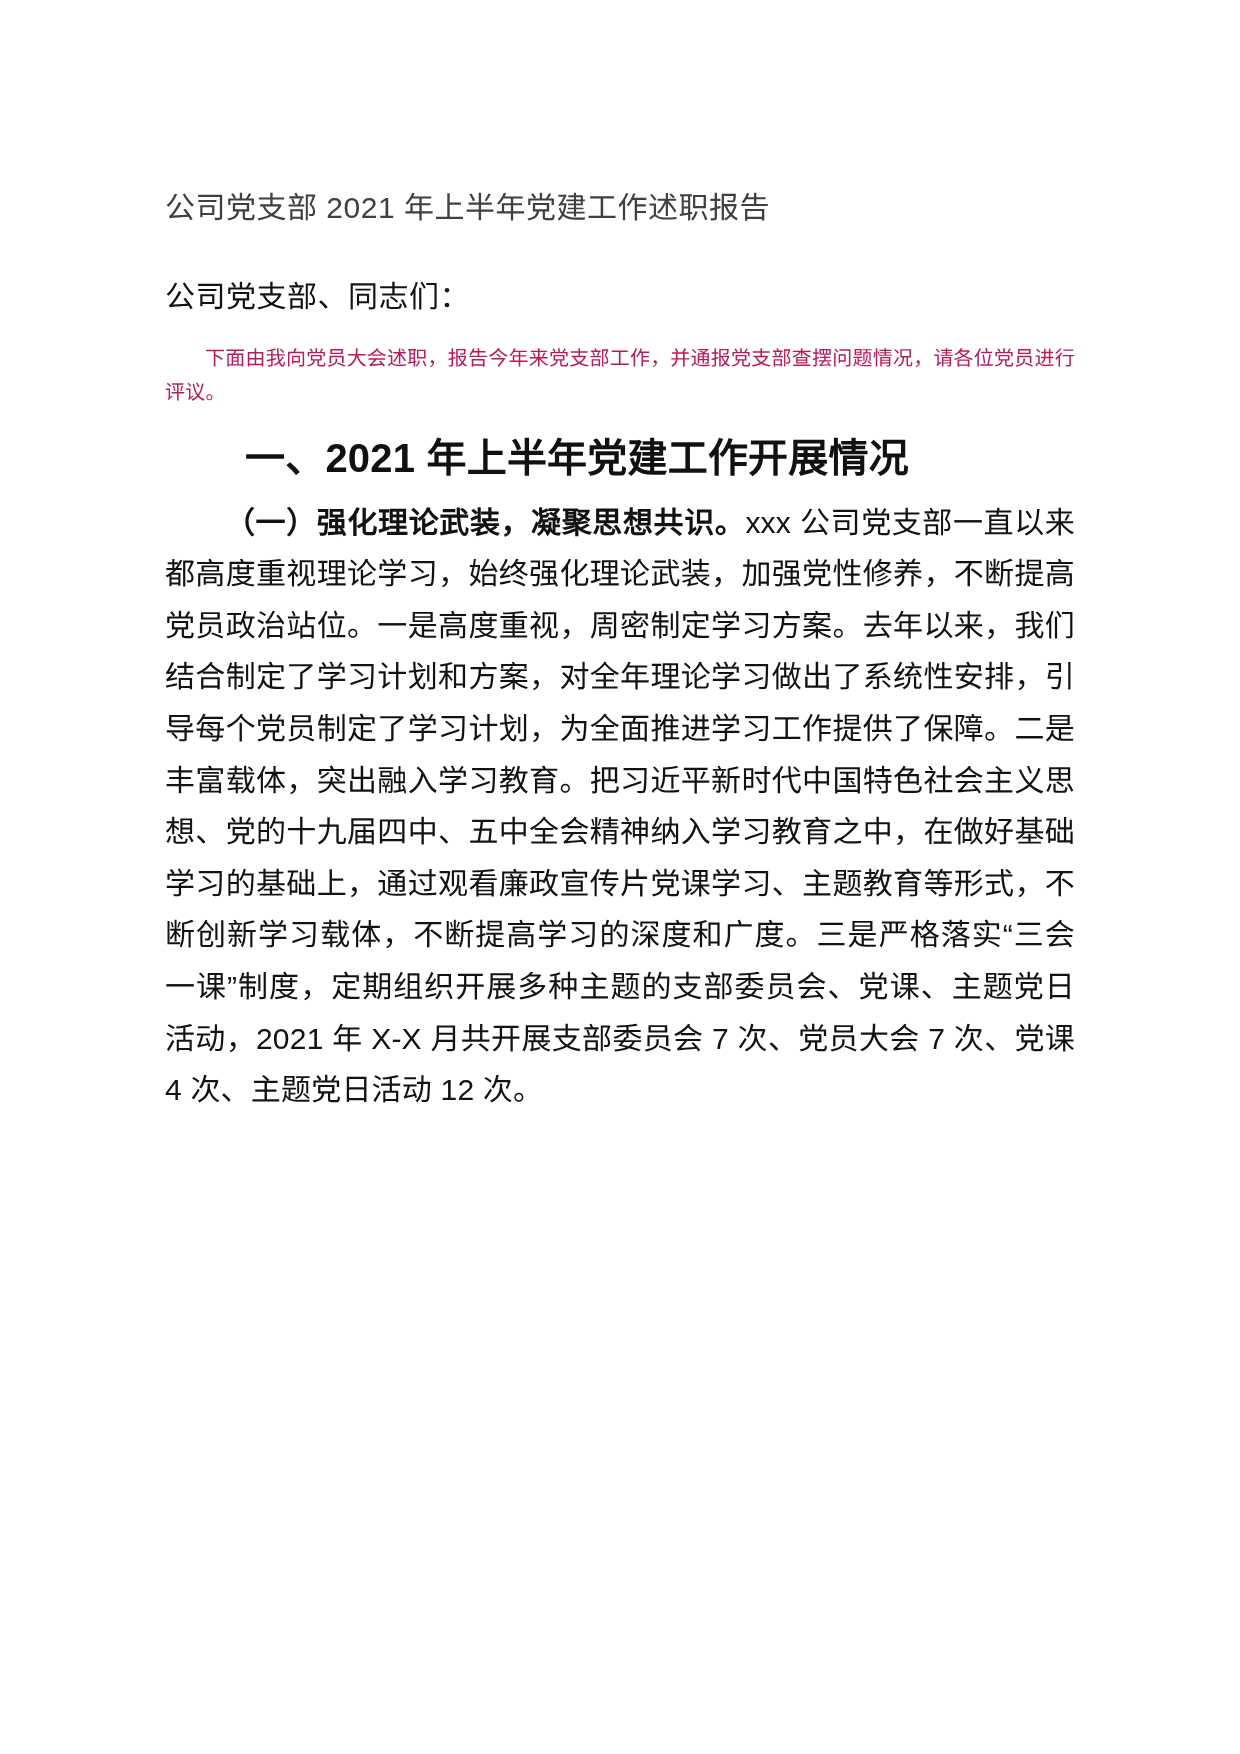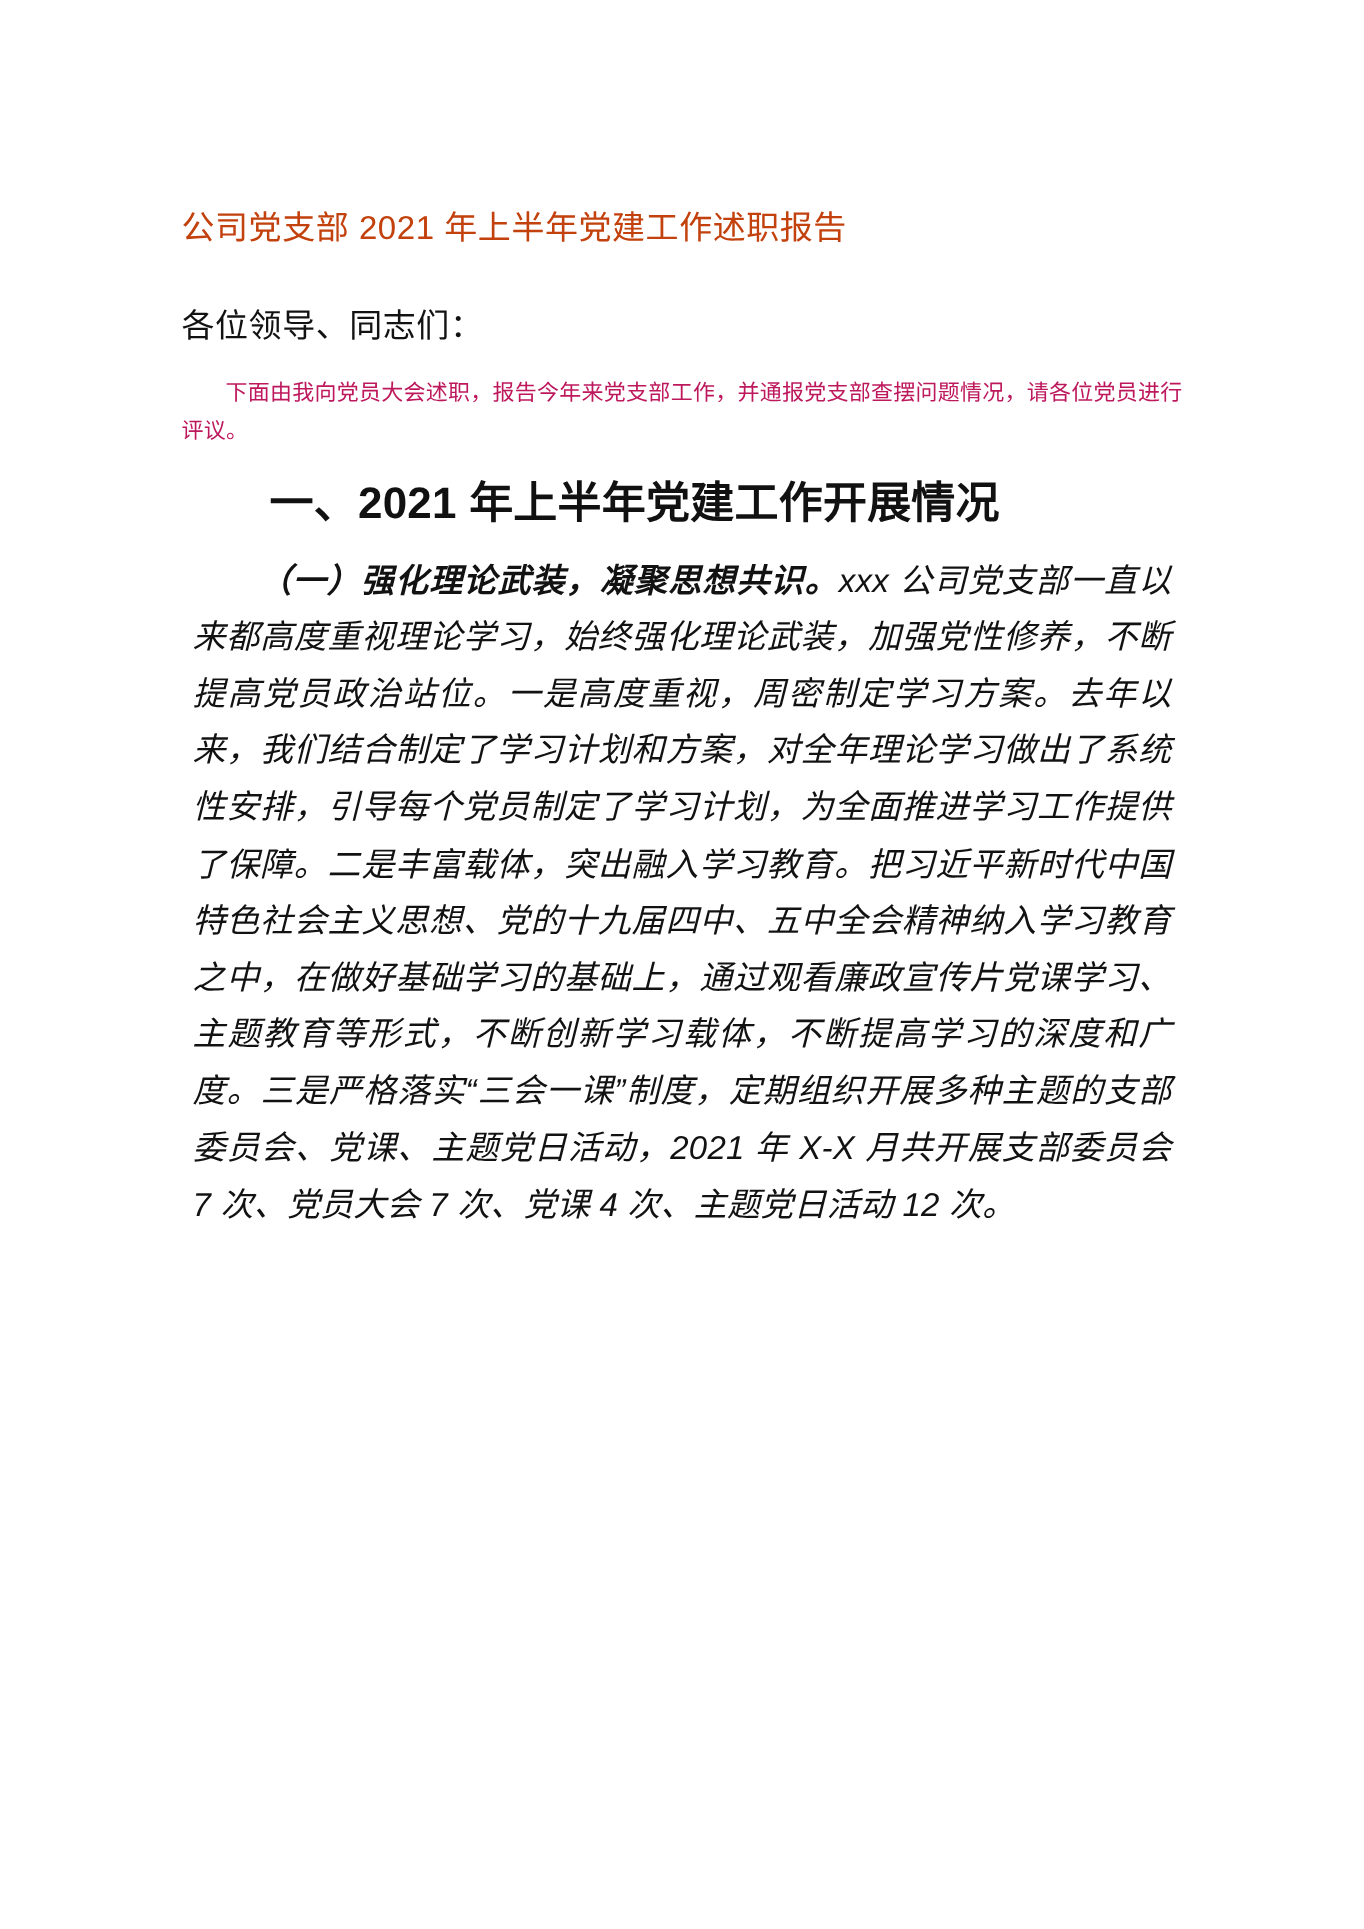--- a/index.html
+++ b/index.html
@@ -21,21 +21,21 @@
     height: 1754px;
     box-sizing: border-box;
     padding: 185px 165px 60px 165px;
   }
   .doc-title {
     font-size: 30px;
     line-height: 1.5;
     font-weight: 400;
     letter-spacing: 0.5px;
     margin: 0 0 44px 0;
-    color: #c2410c;
+    color: #404040;
   }
   .salutation {
     font-size: 30px;
     line-height: 1.5;
     margin: 0 0 22px 0;
     letter-spacing: 0.5px;
     color: #121212;
   }
   p.body-para {
     font-size: 20px;
@@ -52,40 +52,39 @@
     line-height: 1.72;
     font-weight: bold;
     margin: 14px 0 4px 0;
     text-indent: 2em;
     letter-spacing: 0.2px;
     color: #111111;
   }
   p.sub-para {
     font-size: 30px;
     line-height: 1.72;
-    margin: 10px;
+    margin: 0;
     text-align: justify;
     text-justify: inter-ideograph;
     text-indent: 2em;
     letter-spacing: 0.2px;
     color: #121212;
-    font-style: italic;
   }
   .sub-lead {
     font-weight: bold;
   }
 </style>
 </head>
 <body>
 
 <div class="page">
 
   <h1 class="doc-title">公司党支部 2021 年上半年党建工作述职报告</h1>
 
-  <p class="salutation">各位领导、同志们：</p>
+  <p class="salutation">公司党支部、同志们：</p>
 
   <p class="body-para">下面由我向党员大会述职，报告今年来党支部工作，并通报党支部查摆问题情况，请各位党员进行评议。</p>
 
   <h2 class="heading-1">一、2021 年上半年党建工作开展情况</h2>
 
   <p class="sub-para"><span class="sub-lead">（一）强化理论武装，凝聚思想共识。</span><span>xxx 公司党支部一直以来都高度重视理论学习，始终强化理论武装，加强党性修养，不断提高党员政治站位。一是高度重视，周密制定学习方案。去年以来，我们结合制定了学习计划和方案，对全年理论学习做出了系统性安排，引导每个党员制定了学习计划，为全面推进学习工作提供了保障。二是丰富载体，突出融入学习教育。把习近平新时代中国特色社会主义思想、党的十九届四中、五中全会精神纳入学习教育之中，在做好基础学习的基础上，通过观看廉政宣传片党课学习、主题教育等形式，不断创新学习载体，不断提高学习的深度和广度。三是严格落实“三会一课”制度，定期组织开展多种主题的支部委员会、党课、主题党日活动，2021 年 X-X 月共开展支部委员会 7 次、党员大会 7 次、党课 4 次、主题党日活动 12 次。</span></p>
 
 </div>
 
 </body></html>

